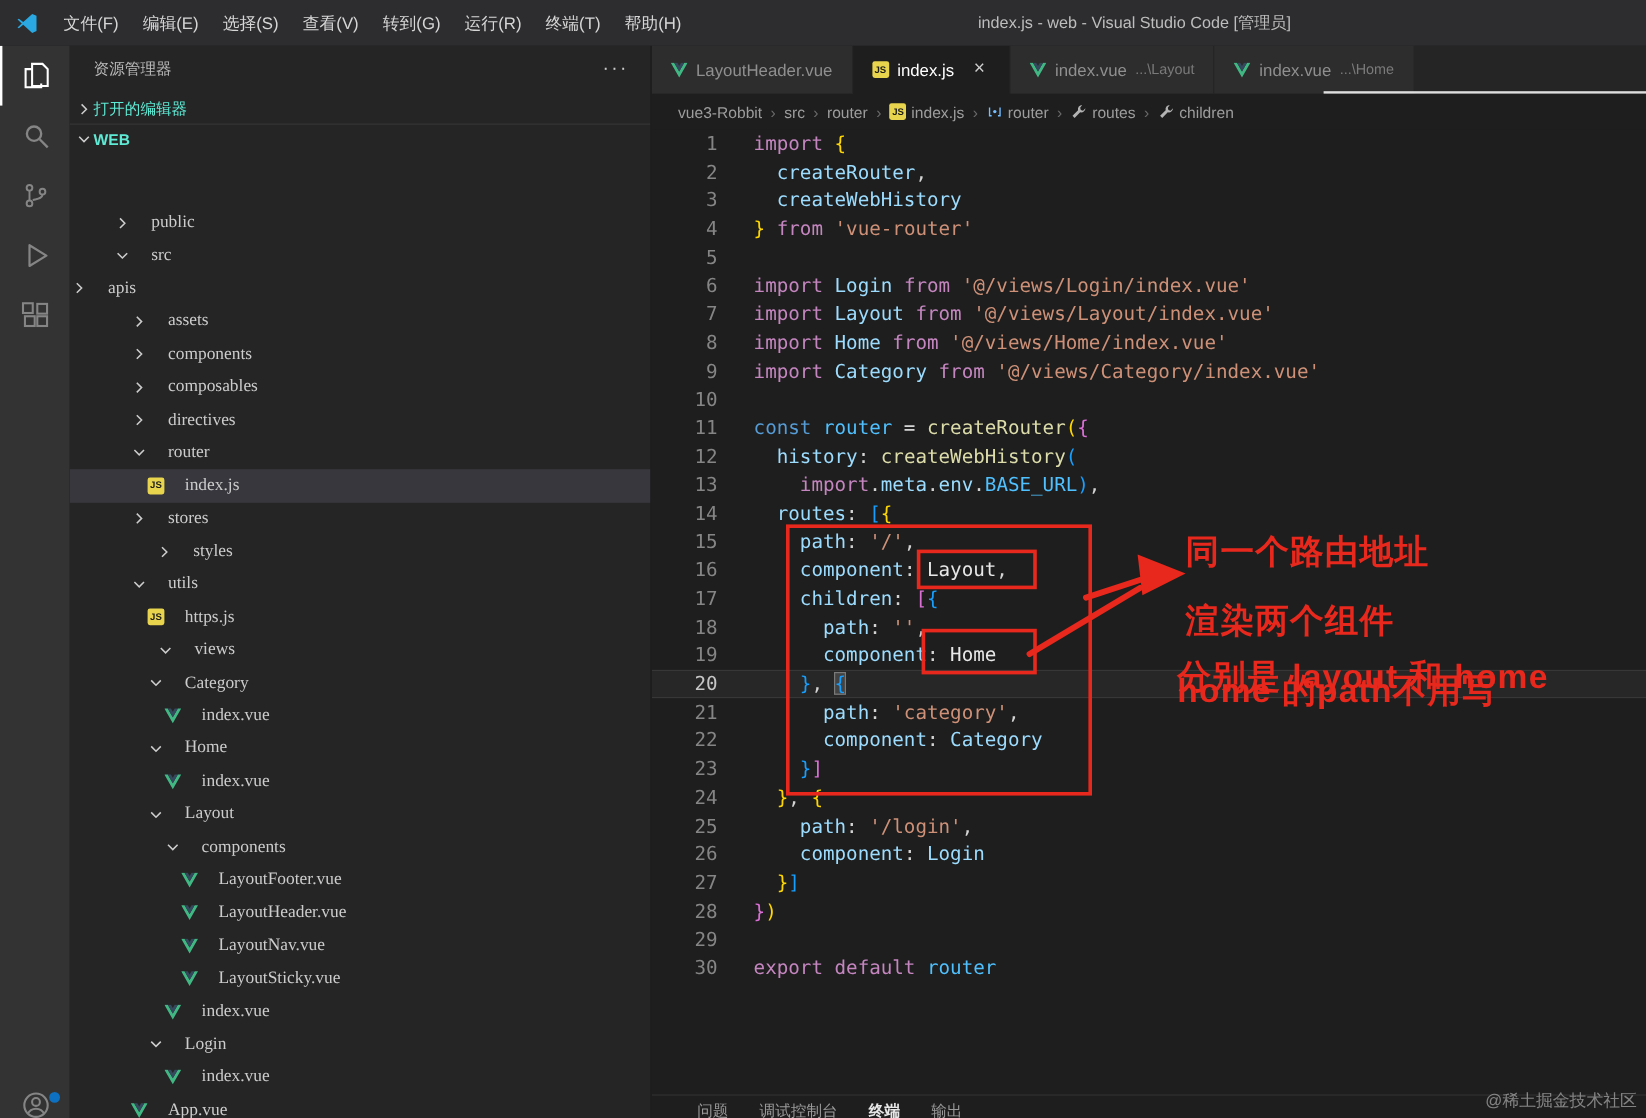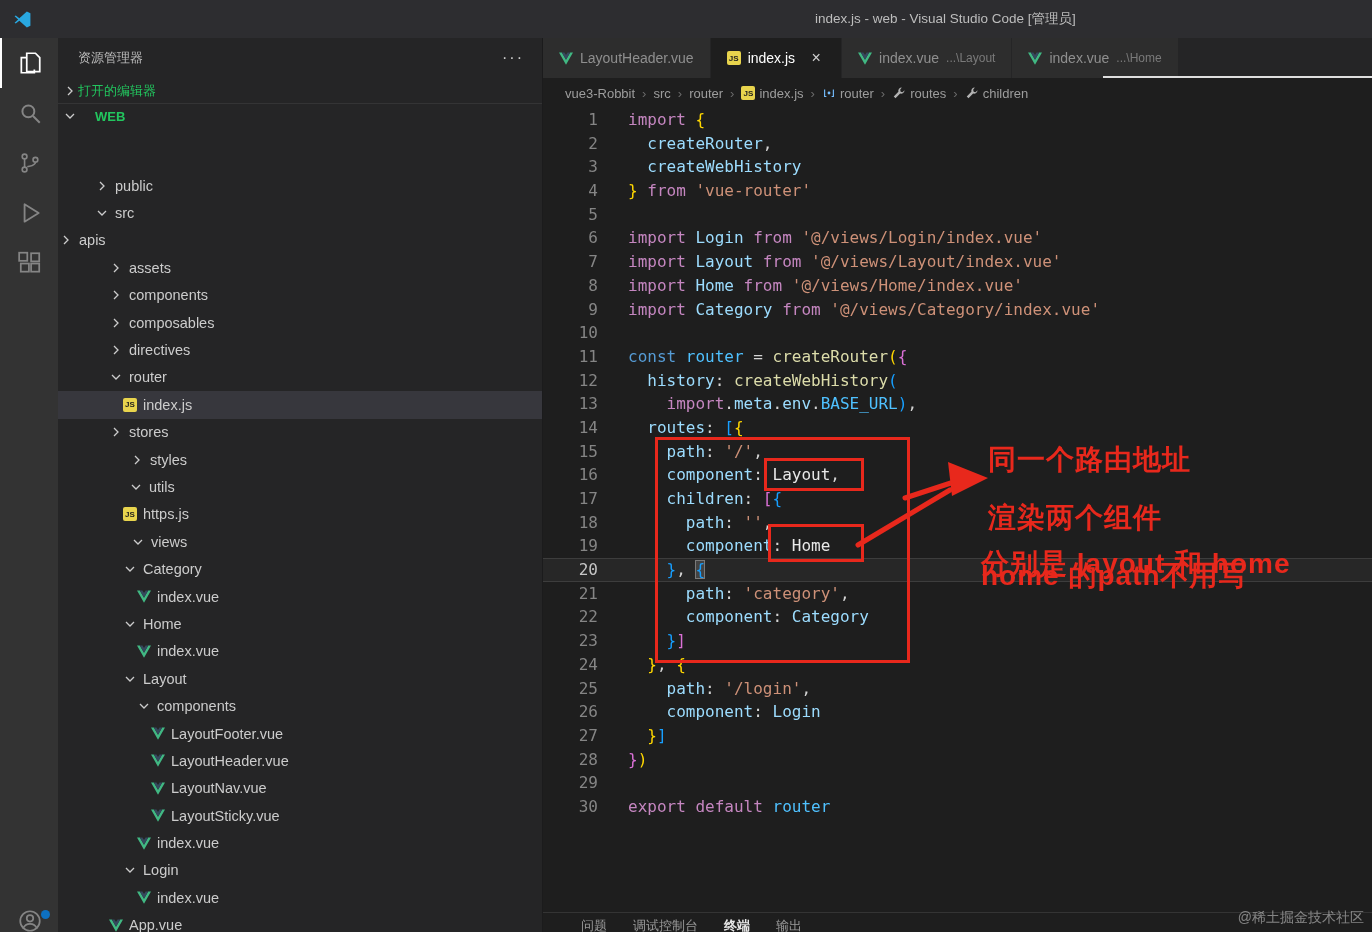--- a/index.html
+++ b/index.html
@@ -24,31 +24,31 @@
   .badge-dot { position:absolute; margin-left:30px; margin-top:-14px; width:9px; height:9px;
     border-radius:50%; background:#0e70c0; }
 
   
   .sidebar { position:absolute; left:58px; top:38px; bottom:0; width:485px; background:#252526;
     color:#cccccc; z-index:8; overflow:hidden; border-right:1px solid #1b1b1c; }
   .sb-header { height:40px; display:flex; align-items:center; justify-content:space-between;
     padding:0 18px 0 20px; font-size:13px; color:#bbbbbb; }
   .sb-more { font-size:16px; letter-spacing:2px; color:#cccccc; cursor:pointer; }
   .sb-section { height:25px; display:flex; align-items:center; font-size:13px; padding-left:4px; }
-  .sb-section .sec-label { font-weight:bold; color:#22c55e; }
+  .sb-section .sec-label { font-weight:bold; color:#5eead4; }
   .sb-section.thin .sec-label { font-weight:normal; }
-  .sb-section.web { border-top:1px solid rgba(255,255,255,0.07);gap:17px; }
+  .sb-section.web { border-top:1px solid rgba(255,255,255,0.07); }
   .chev { width:16px; height:16px; display:inline-flex; align-items:center; justify-content:center; flex:none; }
   .chev svg { display:block; }
   .chev.open { transform:rotate(90deg); }
   .tree { position:absolute; top:134px; left:0; right:0; bottom:0; }
   .tree-row { height:27.4px; display:flex; align-items:center; font-size:14.5px; color:#cccccc; cursor:pointer; white-space:nowrap; }
   .tree-row.selected { background:#37373d; }
   .ficon { width:16px; height:16px; display:inline-flex; align-items:center; justify-content:center; flex:none; }
-  .tlabel { margin-left:5px; }
+  .tlabel { margin-left:16px;font-family:Liberation Serif, serif; }
   .jsbox { display:inline-flex; align-items:center; justify-content:center; width:14px; height:14px;
     background:#e8d44d; color:#1e1e1e; font-size:8px; font-weight:bold; border-radius:2px;
     font-family:"Liberation Sans",sans-serif; }
 
   
   .editor { position:absolute; left:543px; top:38px; right:0; bottom:0; background:#1e1e1e; }
   .tabsbar { height:40px; background:#252526; display:flex; align-items:stretch; }
   .tab { display:flex; align-items:center; padding:0 16px; background:#2d2d2d; border-right:1px solid #252526;
     font-size:14px; color:#8f8f8f; cursor:pointer; white-space:nowrap; }
   .tab.active { background:#1e1e1e; color:#ffffff; }
@@ -100,20 +100,30 @@
 </style>
 </head>
 <body>
 
 <div class="titlebar">
   <span class="vslogo">
     <svg width="19" height="19" viewBox="0 0 24 24">
         <path d="M17.5 2 8 10.5 3.5 7 2 7.8l4.5 4.2L2 16.2l1.5.8L8 13.5 17.5 22l4.5-2V4z" fill="#29a8e1"></path>
       </svg>
   </span>
+  <div class="menus" id="menus">
+      <div class="menu-item">文件(F)</div>
+      <div class="menu-item">编辑(E)</div>
+      <div class="menu-item">选择(S)</div>
+      <div class="menu-item">查看(V)</div>
+      <div class="menu-item">转到(G)</div>
+      <div class="menu-item">运行(R)</div>
+      <div class="menu-item">终端(T)</div>
+      <div class="menu-item">帮助(H)</div>
+    </div>
   <div class="win-title">index.js - web - Visual Studio Code [管理员]</div>
 </div>
 
 <div class="activitybar">
   <div id="activity-top">
       <div class="act-item active">
         <svg viewBox="0 0 24 24" fill="none" stroke="currentColor" stroke-width="1.6">
           <path d="M9 3h8l4 4v13H9z"></path>
           <path d="M9 7H4v14h12v-3"></path>
         </svg>
@@ -259,21 +269,21 @@
         <span class="tlabel">stores</span>
       </div>
       <div class="tree-row" style="padding-left: 71px;">
         <span class="chev">
           <svg width="16" height="16" viewBox="0 0 16 16">
             <path d="M6 4 L10 8 L6 12" fill="none" stroke="#cccccc" stroke-width="1.3"></path>
           </svg>
         </span>
         <span class="tlabel">styles</span>
       </div>
-      <div class="tree-row" style="padding-left: 70px;">
+      <div class="tree-row" style="padding-left: 50px;">
         <span class="chev open">
           <svg width="16" height="16" viewBox="0 0 16 16">
             <path d="M6 4 L10 8 L6 12" fill="none" stroke="#cccccc" stroke-width="1.3"></path>
           </svg>
         </span>
         <span class="tlabel">utils</span>
       </div>
       <div class="tree-row" style="padding-left: 64px;">
         <span class="ficon">
           <span class="jsbox">JS</span>

